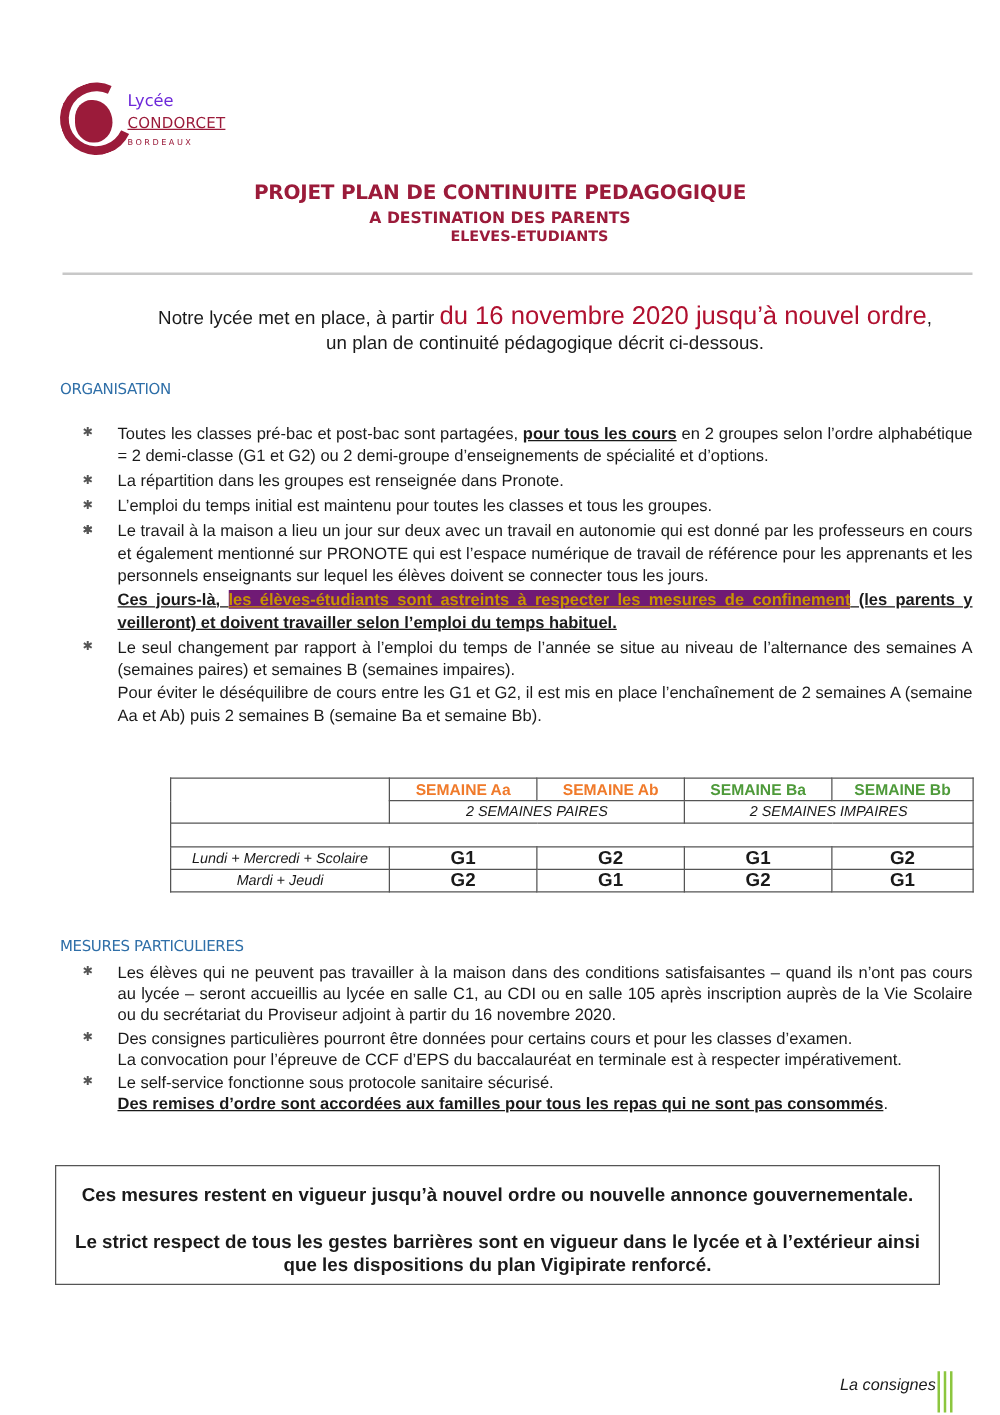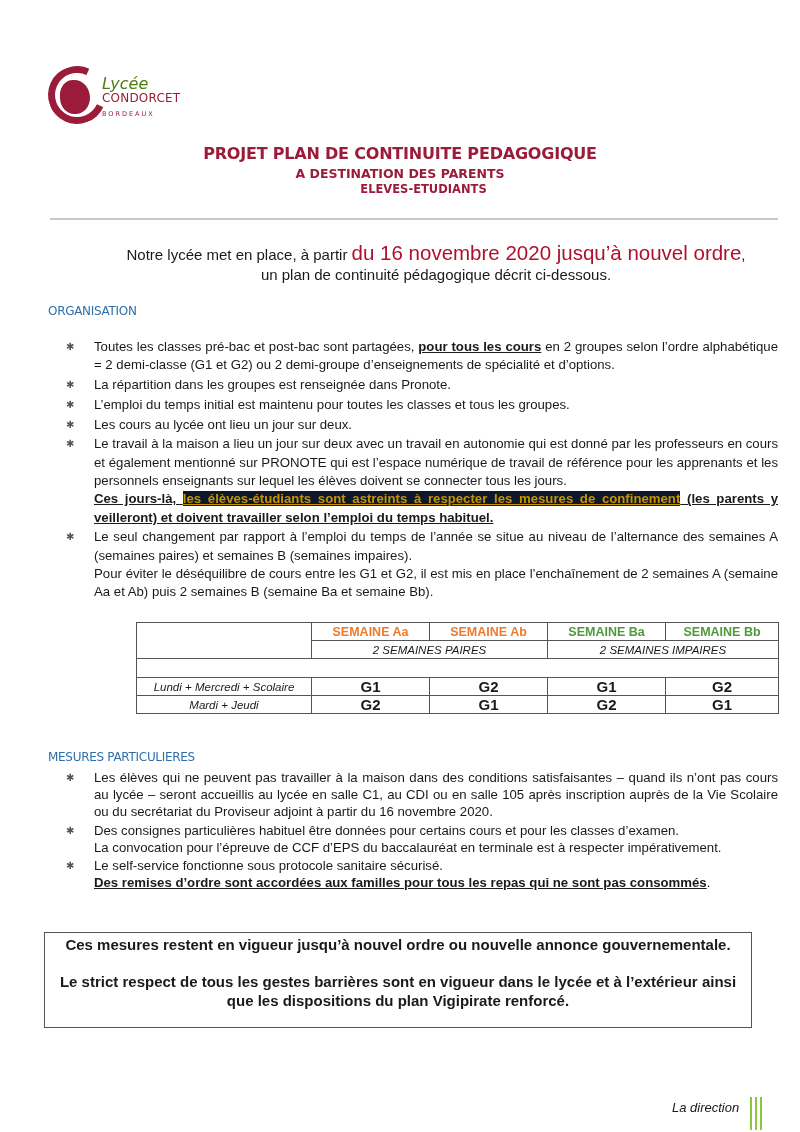--- a/index.html
+++ b/index.html
@@ -1,42 +1,42 @@
 <!DOCTYPE html>
 <html><head>
 <meta charset="utf-8">
 <style>
   html, body { margin:0; padding:0; background:#ffffff; }
   body { width:800px; height:1132px; position:relative; overflow:hidden; font-family:"Liberation Sans", sans-serif; color:#1a1a1a; }
   .logo { position:absolute; left:44px; top:60px; width:140px; height:80px; }
   .logo .ring { position:absolute; left:4px; top:6px; width:58px; height:58px; border-radius:50%; border:7px solid #9b1b3a; border-right-color:transparent; box-sizing:border-box; transform:rotate(-20deg); }
   .logo .face { position:absolute; left:16px; top:20px; width:30px; height:34px; border-radius:45% 55% 50% 50%; background:#9b1b3a; }
-  .logo .lycee { position:absolute; left:58px; top:14px; font-family:"DejaVu Sans", sans-serif; font-size:16px; color:#4d7c0f;font-style:italic; }
-  .logo .cond { position:absolute; left:58px; top:31px; font-family:"DejaVu Sans", sans-serif; font-size:12px; color:#9b1b3a; letter-spacing:0.2px; }
+  .logo .lycee { position:absolute; left:58px; top:14px; font-family:"DejaVu Sans", sans-serif; font-size:13px; color:#6d28d9; }
+  .logo .cond { position:absolute; left:58px; top:31px; font-family:"DejaVu Sans", sans-serif; font-size:12px; color:#9b1b3a; letter-spacing:0.2px;text-decoration:underline; }
   .logo .bdx { position:absolute; left:58px; top:50px; font-family:"DejaVu Sans", sans-serif; font-size:6.5px; color:#9b1b3a; letter-spacing:2px; }
   .titles { position:absolute; left:0; width:800px; top:143px; text-align:center; color:#9b1b3a; font-family:"DejaVu Sans", sans-serif; font-weight:bold; }
   .titles .t1 { font-size:16px; line-height:22px; letter-spacing:-0.2px; }
   .titles .t2 { font-size:12.5px; line-height:17px; }
   .titles .t3 { font-size:11.5px; line-height:15px;margin-left:47px; }
   .hr { position:absolute; left:50px; width:728px; top:218px; height:2px; background:#c8c8c8; }
   .intro { position:absolute; left:0; width:800px; top:243px; text-align:center; font-weight:normal; font-size:15px; line-height:20px;padding-left:36px; }
   .intro .red { color:#b0102f; font-size:20.5px; }
   .section-title { position:absolute; left:48px; font-family:"DejaVu Sans", sans-serif; font-size:12px; color:#2f6fa8; letter-spacing:-0.3px; }
   ul.bullets { position:absolute; left:66px; width:712px; margin:0; padding:0; list-style:none; font-size:13.2px; line-height:18.3px; }
   ul.bullets li { position:relative; padding-left:28px; text-align:justify; margin-bottom:1.5px; }
   ul.bullets li .bul { position:absolute; left:0; top:0; font-size:10px; color:#555; }
   .u { text-decoration:underline; font-weight:bold; }
-  .hl { background:#0f172a; color:#c79400; }
+  .hl { background:#701a75; color:#c79400; }
   table.sched { position:absolute; left:96px; top:622px; width:643px; border-collapse:collapse; font-size:12px;margin-left:40px; }
   table.sched td { border:1px solid #555; text-align:center; padding:0; height:17px; }
   .orange { color:#f07a2a; font-weight:bold; font-size:12.5px; }
   .green { color:#4e9a3a; font-weight:bold; font-size:12.5px; }
   .it { font-style:italic; font-size:11.5px; }
   .g { font-weight:bold; font-size:15px; }
-  .box { position:absolute; left:44px; top:932px; width:708px; height:96px; border:1px solid #555; text-align:center; font-weight:bold; font-size:15px; line-height:19px; padding-top:2px; box-sizing:border-box; }
+  .box { position:absolute; left:44px; top:932px; width:708px; height:96px; border:1px solid #555; text-align:center; font-weight:bold; font-size:15px; line-height:19px; padding-top:14px; box-sizing:border-box; }
   .box p { margin:0; }
   .box .gap { height:18px; }
   .sig { position:absolute; left:672px; top:1100px; font-style:italic; font-size:13px; }
   .bars { position:absolute; left:750px; top:1097px; width:14px; height:33px; }
   .bars span { position:absolute; top:0; width:2px; height:33px; background:#8cc63f; }
 </style>
 </head>
 <body>
 
 <div class="logo">
@@ -59,21 +59,21 @@
   <div><span>Notre lycée met en place, à partir </span><span class="red">du 16 novembre 2020 jusqu’à nouvel ordre</span><span>,</span></div>
   <div>un plan de continuité pédagogique décrit ci-dessous.</div>
 </div>
 
 <div class="section-title" style="top:304px;">ORGANISATION</div>
 
 <ul class="bullets" style="top:338px;">
   <li><span class="bul">✱</span><span>Toutes les classes pré-bac et post-bac sont partagées, </span><span class="u">pour tous les cours</span><span> en 2 groupes selon l’ordre alphabétique = 2 demi-classe (G1 et G2) ou 2 demi-groupe d’enseignements de spécialité et d’options.</span></li>
   <li><span class="bul">✱</span><span>La répartition dans les groupes est renseignée dans Pronote.</span></li>
   <li><span class="bul">✱</span><span>L’emploi du temps initial est maintenu pour toutes les classes et tous les groupes.</span></li>
-  <li><span class="bul">✱</span><span>Les cours au lycée ont lieu un jour sur deux.</span></li>
+  <li><span class="bul">✱</span></li>
   <li><span class="bul">✱</span><span>Le travail à la maison a lieu un jour sur deux avec un travail en autonomie qui est donné par les professeurs en cours et également mentionné sur PRONOTE qui est l’espace numérique de travail de référence pour les apprenants et les personnels enseignants sur lequel les élèves doivent se connecter tous les jours.</span><br><span class="u">Ces jours-là, </span><span class="u hl">les élèves-étudiants sont astreints à respecter les mesures de confinement</span><span class="u"> (les parents y veilleront) et doivent travailler selon l’emploi du temps habituel.</span></li>
   <li><span class="bul">✱</span><span>Le seul changement par rapport à l’emploi du temps de l’année se situe au niveau de l’alternance des semaines A (semaines paires) et semaines B (semaines impaires).</span><br><span>Pour éviter le déséquilibre de cours entre les G1 et G2, il est mis en place l’enchaînement de 2 semaines A (semaine Aa et Ab) puis 2 semaines B (semaine Ba et semaine Bb).</span></li>
 </ul>
 
 <table class="sched">
   <tbody>
       <tr>
     <td rowspan="2" style="width:174px;"></td>
     <td class="orange" style="width:117px;">SEMAINE Aa</td>
     <td class="orange" style="width:117px;">SEMAINE Ab</td>
@@ -101,28 +101,28 @@
     <td class="g">G2</td>
     <td class="g">G1</td>
   </tr>
 </tbody>
   </table>
 
 <div class="section-title" style="top:750px;">MESURES PARTICULIERES</div>
 
 <ul class="bullets" style="top:769px; line-height:17px;">
   <li><span class="bul">✱</span><span>Les élèves qui ne peuvent pas travailler à la maison dans des conditions satisfaisantes – quand ils n’ont pas cours au lycée – seront accueillis au lycée en salle C1, au CDI ou en salle 105 après inscription auprès de la Vie Scolaire ou du secrétariat du Proviseur adjoint à partir du 16 novembre 2020.</span></li>
-  <li><span class="bul">✱</span><span>Des consignes particulières habituel être données pour certains cours et pour les classes d’examen.</span><br><span>La convocation pour l’épreuve de CCF d’EPS du baccalauréat en terminale est à respecter impérativement.</span></li>
+  <li><span class="bul">✱</span><span>Des consignes particulières pourront être données pour certains cours et pour les classes d’examen.</span><br><span>La convocation pour l’épreuve de CCF d’EPS du baccalauréat en terminale est à respecter impérativement.</span></li>
   <li><span class="bul">✱</span><span>Le self-service fonctionne sous protocole sanitaire sécurisé.</span><br><span class="u">Des remises d’ordre sont accordées aux familles pour tous les repas qui ne sont pas consommés</span><span>.</span></li>
 </ul>
 
 <div class="box">
   <p>Ces mesures restent en vigueur jusqu’à nouvel ordre ou nouvelle annonce gouvernementale.</p>
   <div class="gap"></div>
   <p>Le strict respect de tous les gestes barrières sont en vigueur dans le lycée et à l’extérieur ainsi que les dispositions du plan Vigipirate renforcé.</p>
 </div>
 
-<div class="sig">La direction</div>
+<div class="sig">La consignes</div>
 <div class="bars">
   <span style="left:0;"></span>
     <span style="left:5px;"></span>
     <span style="left:10px;"></span>
 </div>
 
 </body></html>

